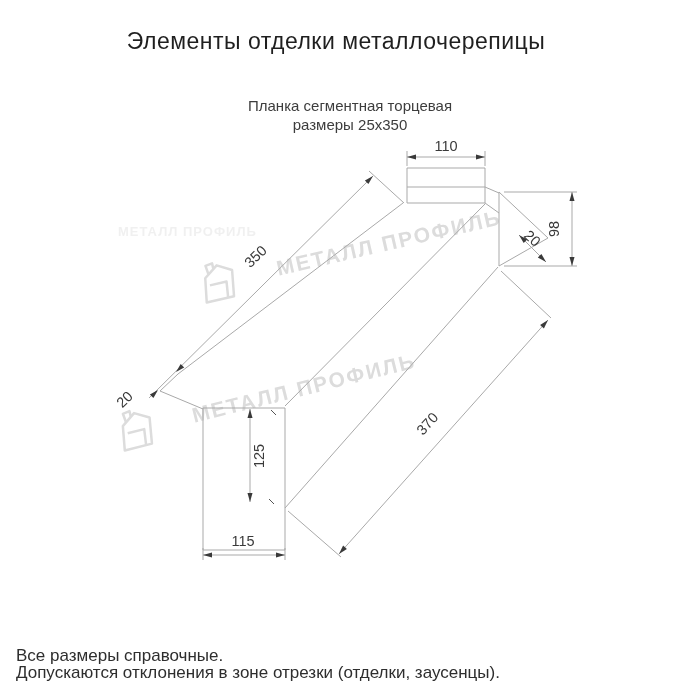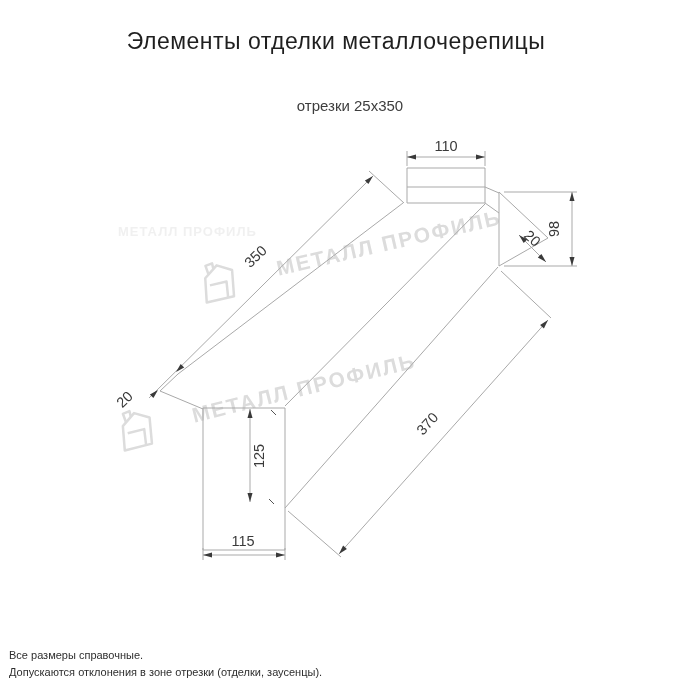--- a/index.html
+++ b/index.html
@@ -9,41 +9,42 @@
   }
   .page-title{
     position:absolute;top:28px;left:0;width:672px;text-align:center;
     font-size:23px;color:#1f1f1f;letter-spacing:.5px;
   }
   .product-title{
     position:absolute;top:96px;left:0;width:700px;text-align:center;
     font-size:15px;line-height:19px;color:#3d3d3d;
   }
   .notes{
-    position:absolute;left:9px;top:647px;font-size:11px;line-height:17px;color:#2e2e2e;
+    position:absolute;left:16px;top:647px;font-size:17px;line-height:17px;color:#2e2e2e;
   }
   svg{position:absolute;left:0;top:0;}
   .dwg-line{stroke:#a9a9a9;stroke-width:1;fill:none;}
   .dim-line{stroke:#a9a9a9;stroke-width:1;fill:none;}
   .tick{stroke:#555;stroke-width:1;}
   .arr{fill:#3a3a3a;}
   .dim-text{font-family:"Liberation Sans",sans-serif;font-size:14.5px;fill:#3a3a3a;}
   .wm-text{font-family:"Liberation Sans",sans-serif;font-weight:bold;font-size:21px;
            fill:#dcdcdc;letter-spacing:2px;}
   .wm-faint{font-family:"Liberation Sans",sans-serif;font-weight:bold;font-size:13px;
            fill:#ededed;letter-spacing:1px;}
   .wm-house{stroke:#dcdcdc;stroke-width:2.5;fill:none;stroke-linejoin:round;}
 </style>
 </head>
 <body>
 
 <div class="page-title">Элементы отделки металлочерепицы</div>
 
 <div class="product-title">
-  <div>отрезки 25x350</div>
+  <div>Планка сегментная торцевая</div>
+  <div>размеры 25x350</div>
 </div>
 
 <svg width="700" height="700" viewBox="0 0 700 700">
 
   <g opacity="0.8">
     <text class="wm-faint" x="118" y="236">МЕТАЛЛ ПРОФИЛЬ</text>
   </g>
 
   <g transform="translate(200,300) rotate(-13)">
     <g transform="translate(0,-34)">

